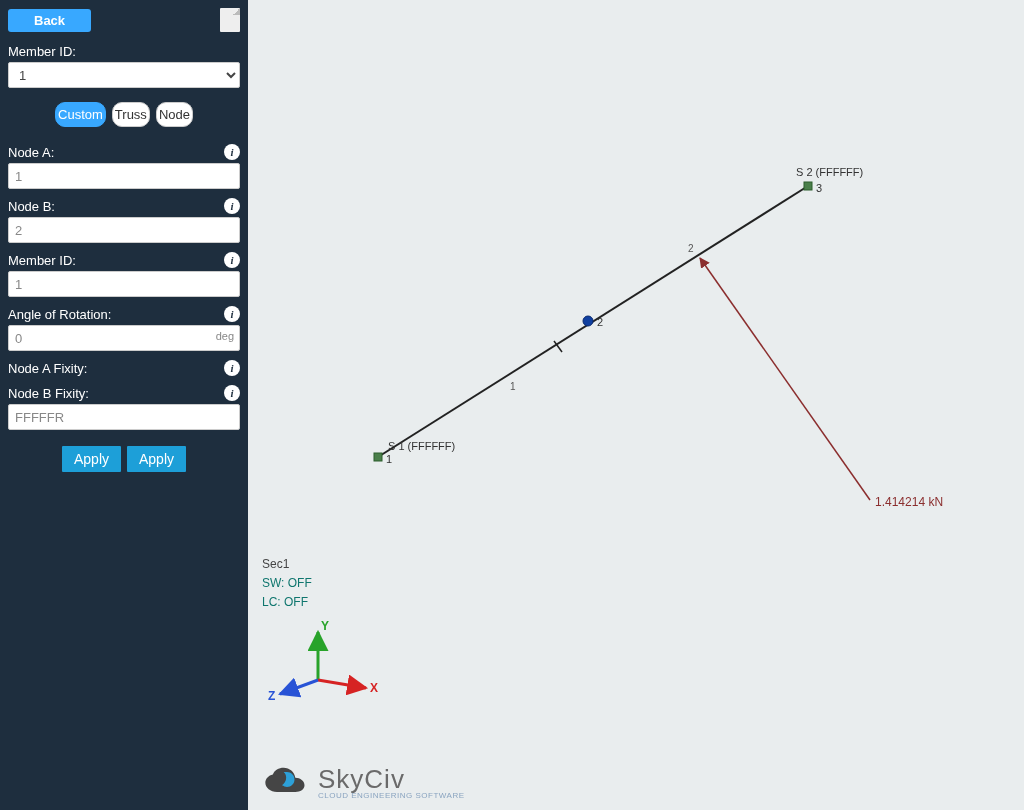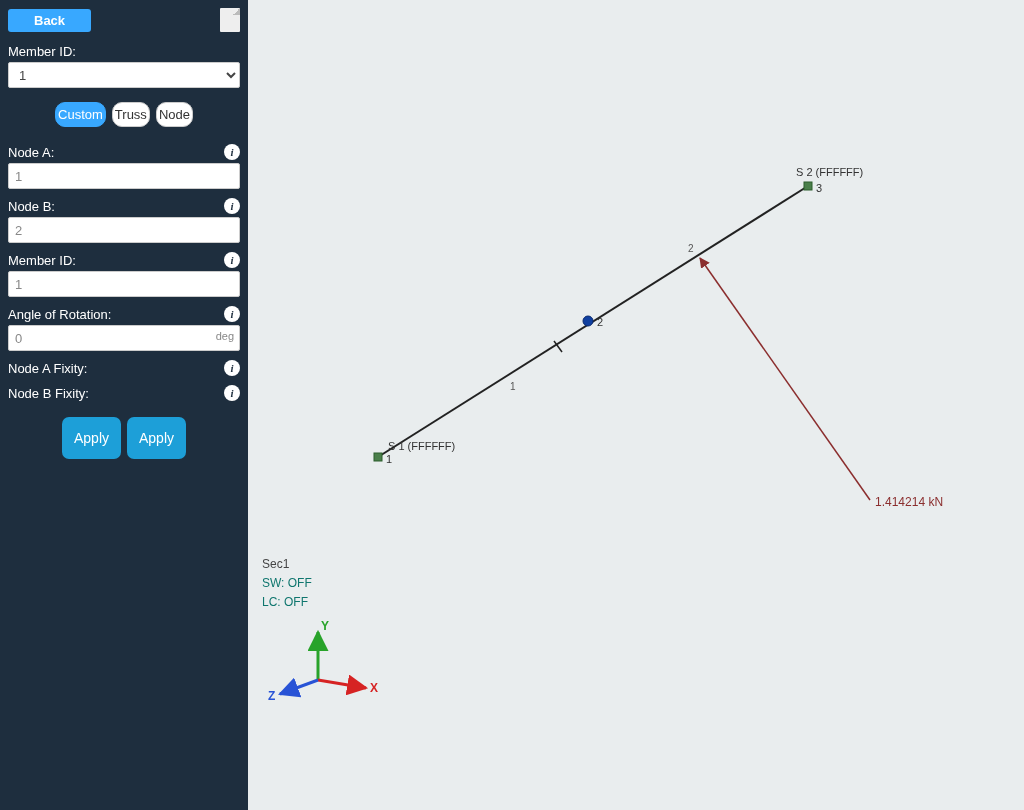--- a/index.html
+++ b/index.html
@@ -55,21 +55,21 @@
     }
     .btn-group { display:flex; gap:6px; justify-content:center; margin:14px 0 8px; }
     .seg-btn {
       background:#fff; color:#333; border:1px solid #ccc;
       padding:4px 2px; font-size:13px; border-radius:10px; cursor:pointer;
     }
     .seg-btn.active { background:#38a8ff; color:#fff; border-color:#38a8ff; }
     .action-row { display:flex; gap:6px; justify-content:center; margin-top:16px; }
     .act-btn {
       background:#1d9fd8; color:#fff; border:none;
-      padding:13px 12px; font-size:14px; border-radius:7px; cursor:pointer;
+      padding:5px 12px; font-size:14px; border-radius:1px; cursor:pointer;
     }
     .viewport {
       flex:1; position:relative; background:#e9edee;
     }
     .svg-scene { position:absolute; inset:0; width:100%; height:100%; }
     .status {
       position:absolute; left:14px; top:555px; font-size:12px;
       line-height:1.6;
     }
     .status .sec { color:#444; }
@@ -132,20 +132,21 @@
 
   <div class="row">
     <span class="label">Node A Fixity:</span>
     <span class="info">i</span>
   </div>
 
   <div class="row">
     <span class="label">Node B Fixity:</span>
     <span class="info">i</span>
   </div>
+  <input type="text" value="FFFFFR" style="">
 
   <div class="action-row">
     <button class="act-btn">Apply</button>
     <button class="act-btn">Apply</button>
   </div>
 </div>
 
 <div class="viewport">
   <svg class="svg-scene" viewBox="0 0 776 810">
 
@@ -193,13 +194,23 @@
       <text x="-50" y="20" font-size="12" font-weight="bold" fill="#2853d6">Z</text>
     </g>
   </svg>
 
   <div class="status">
     <div class="sec">Sec1</div>
     <div class="sw">SW: OFF</div>
     <div class="lc">LC: OFF</div>
   </div>
 
+  <div class="logo">
+    <svg class="cloud" viewBox="0 0 60 36">
+      <path d="M18 30c-8 0-14-5-14-11 0-5 4-9 9-10 2-5 7-8 13-8 7 0 13 5 14 12 6 0 11 4 11 9 0 5-5 8-11 8H18z" fill="#454545"></path>
+      <path d="M30 6c5 0 9 4 9 9s-4 9-9 9c-2 0-4-1-6-2 3-2 5-5 5-9 0-3-1-5-3-7 1 0 3 0 4 0z" fill="#2da0d8"></path>
+    </svg>
+    <div>
+      <div class="logo-text">SkyCiv</div>
+      <span class="logo-sub">CLOUD ENGINEERING SOFTWARE</span>
+    </div>
+  </div>
 </div>
 
 </body></html>

